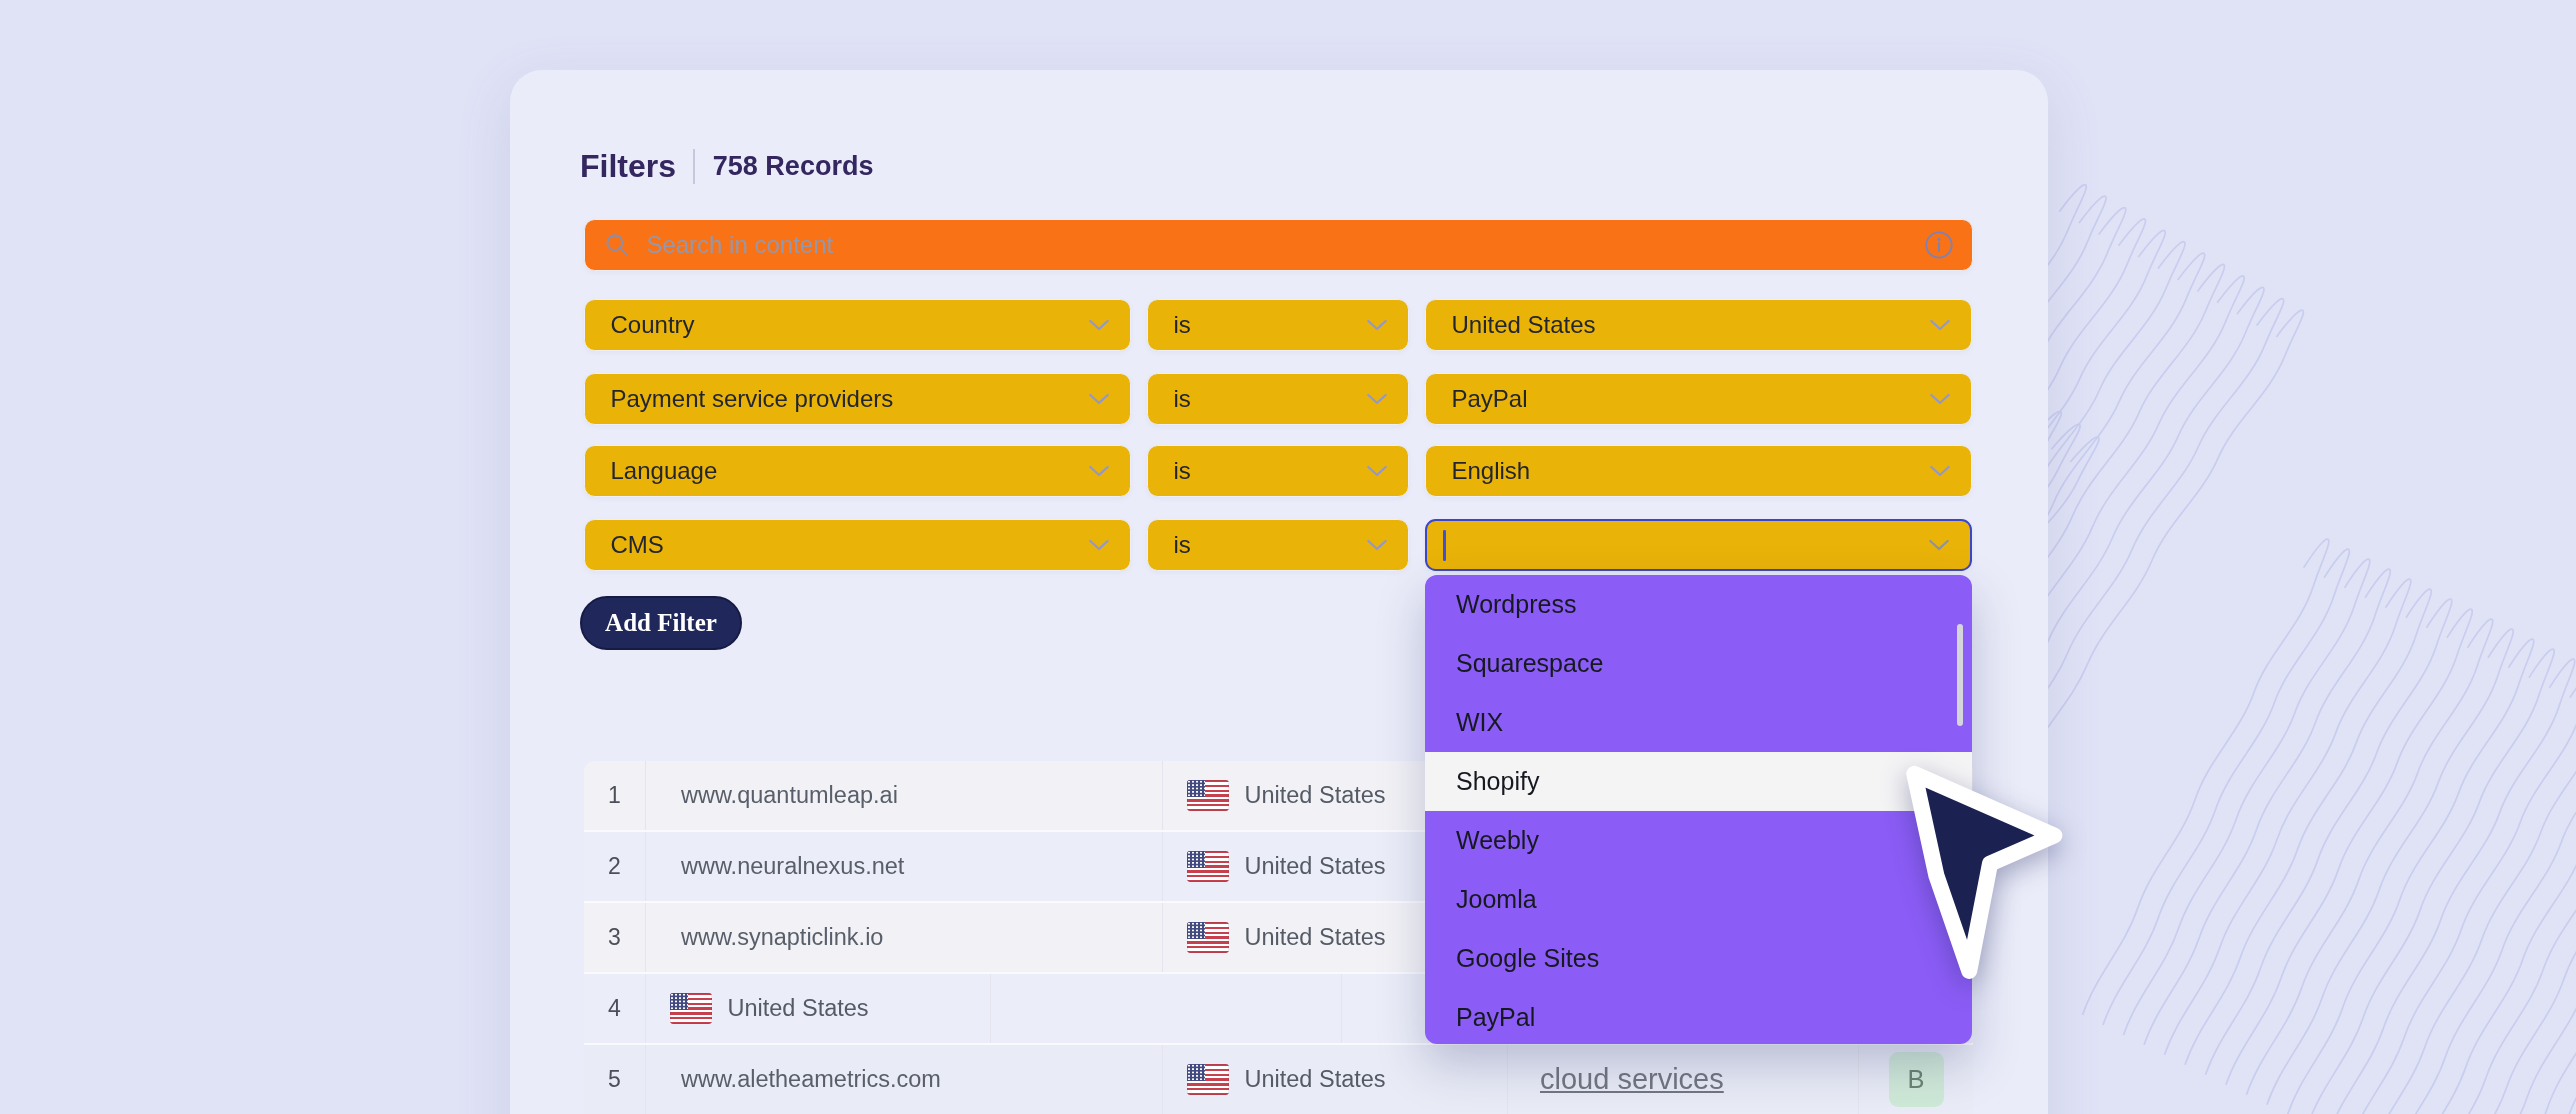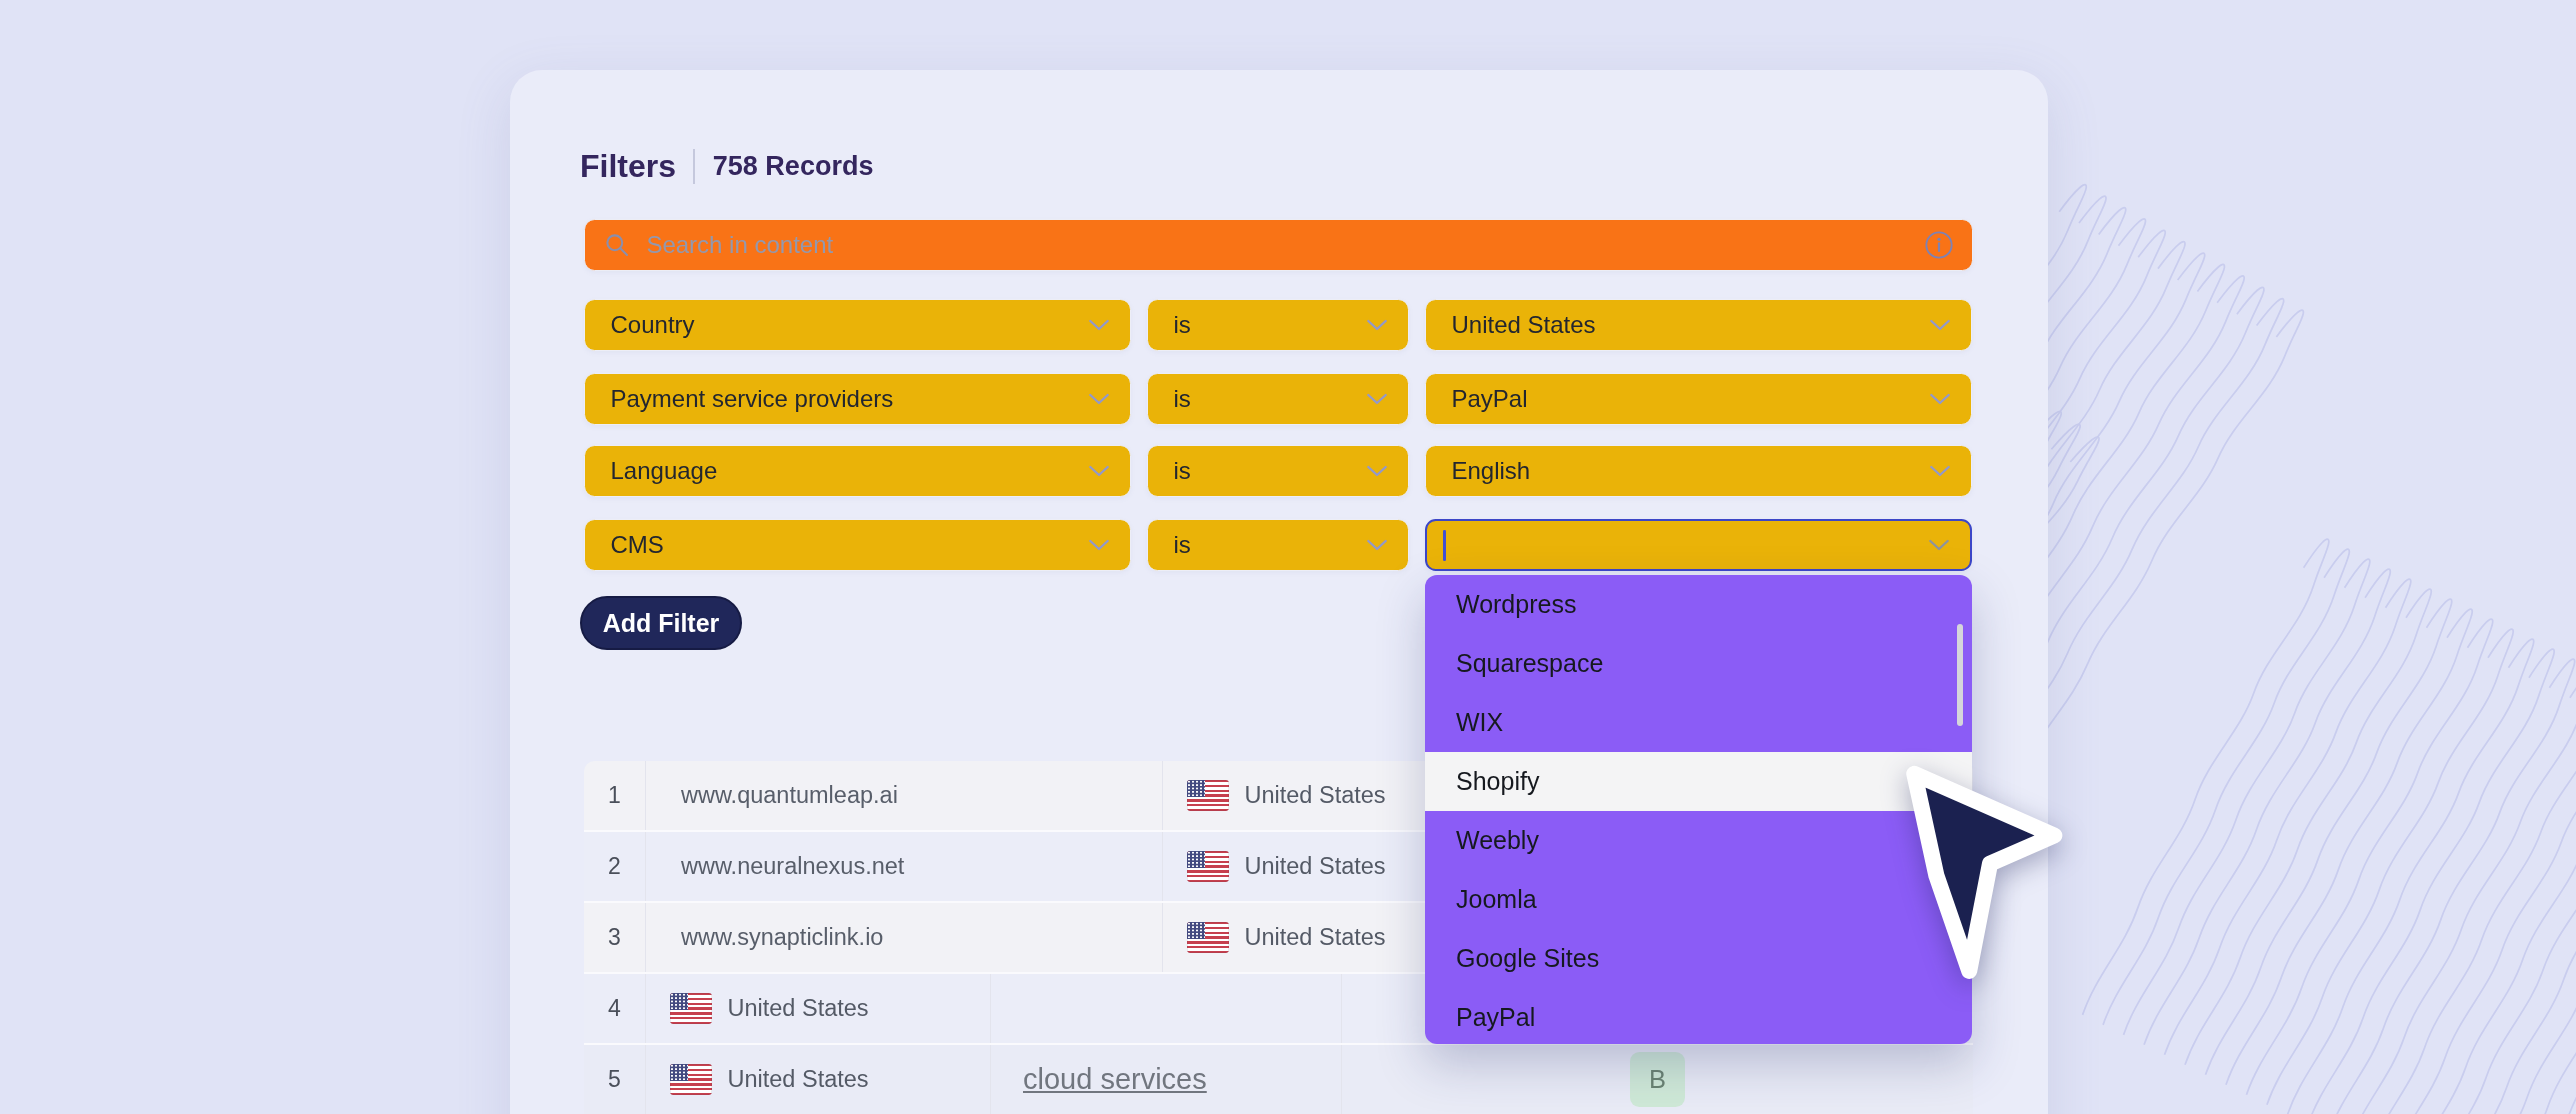--- a/index.html
+++ b/index.html
@@ -44,21 +44,21 @@
   .sel.f{left:0;width:547px;}
   .sel.o{left:563px;width:262px;}
   .sel.v{left:841px;width:547px;}
   .sel.focused{border:2px solid #3c46c8;}
   .caret{width:2.7px;height:31px;border-radius:1.3px;background:#4350d2;margin-left:-9.4px;}
 
   .addbtn{
     position:absolute;left:580px;top:596px;width:162px;height:54px;z-index:2;
     border-radius:28px;background:#20275a;color:#fff;font-weight:700;font-size:25px;
     display:flex;align-items:center;justify-content:center;border:2px solid #161b44;
-    box-sizing:border-box;cursor:pointer;font-family:Liberation Sans, sans-serif;
+    box-sizing:border-box;cursor:pointer;font-family:Liberation Serif, serif;
   }
 
   .table{position:absolute;left:584px;top:761px;width:1389px;z-index:2;border-radius:10.7px 10.7px 0 0;overflow:hidden;}
   .trow{position:relative;display:flex;height:69px;align-items:stretch;}
   .trow + .trow{border-top:2px solid #fafafd;}
   .trow.odd{background:#f2f2f6;}
   .trow.even{background:#ebedf8;}
   .trow.last{background:#e9ebf6;}
   .cell{display:flex;align-items:center;box-sizing:border-box;border-right:1.3px solid #e3e4ed;}
   .c-num{width:62px;justify-content:center;font-size:23px;color:#4a4f5a;}
@@ -324,20 +324,21 @@
       <div class="cell c-num">4</div>
       <div class="cell c-country">
         <span class="flag"></span>
         <span>United States</span>
       </div>
       <div class="cell c-kw"></div>
       <div class="cell c-badge"></div>
     </div>
     <div class="trow last">
       <div class="cell c-num">5</div>
+      <div class="cell c-url">www.aletheametrics.com</div>
       <div class="cell c-country">
         <span class="flag"></span>
         <span>United States</span>
       </div>
       <div class="cell c-kw">cloud services</div>
       <div class="cell c-badge">
         <span class="badge">B</span>
       </div>
     </div>
 

